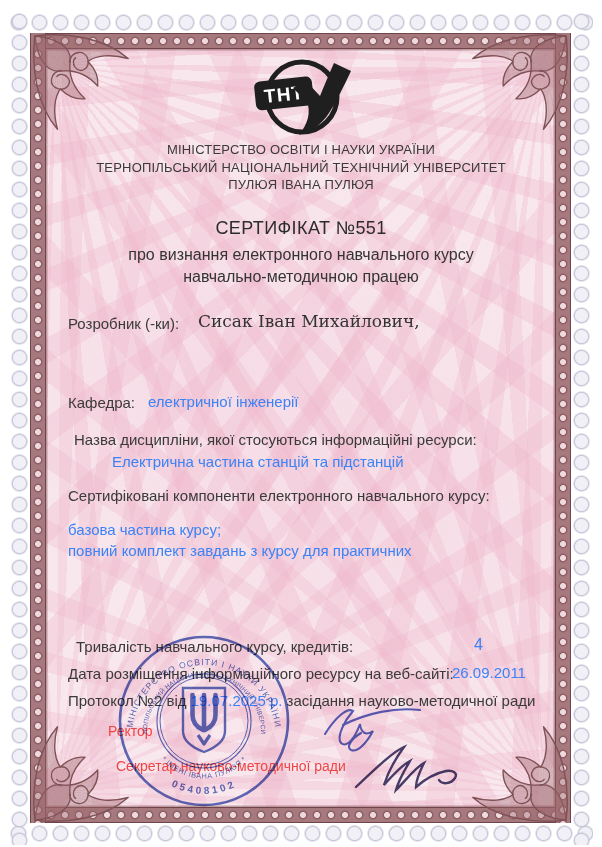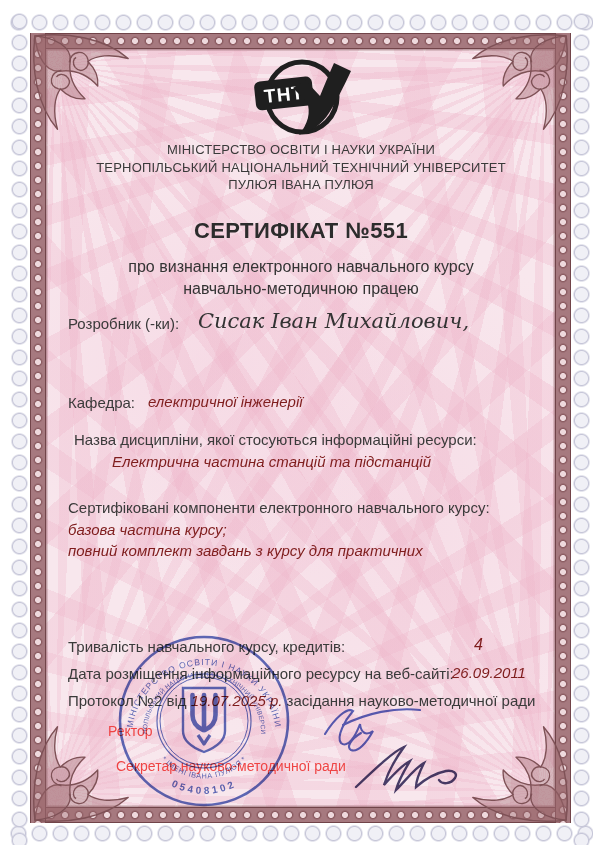--- a/index.html
+++ b/index.html
@@ -46,25 +46,25 @@
   .flourish{position:absolute;width:108px;height:108px;}
   .fl-tl{left:30px;top:31px}
   .fl-tr{right:31px;top:31px;transform:scaleX(-1)}
   .fl-bl{left:30px;bottom:22px;transform:scaleY(-1)}
   .fl-br{right:31px;bottom:22px;transform:scale(-1,-1)}
 
   
   .abs{position:absolute;}
   .center{left:0;right:0;text-align:center;}
   .hdr{top:141px;font-size:13px;line-height:17.5px;letter-spacing:.2px;color:#3a3a3a;}
-  .ttl{top:218px;font-size:22px;font-weight:bold;letter-spacing:.4px;color:#2c2c2c;text-align:center;}
-  .sub{top:256px;font-size:16px;line-height:22px;color:#343434;}
+  .ttl{top:218px;font-size:18px;font-weight:normal;letter-spacing:.4px;color:#2c2c2c;text-align:center;}
+  .sub{top:244px;font-size:16px;line-height:22px;color:#343434;}
   .lbl{font-size:15px;color:#3a3a3a;}
-  .val{font-size:15px;font-style:italic;color:#7f1d1d;}
-  .names{font-family:"DejaVu Serif",serif;font-style:italic;font-size:21px;line-height:27px;color:#333;}
+  .val{font-size:15px;color:#3b82f6;}
+  .names{font-family:"DejaVu Serif",serif;font-size:17px;line-height:27px;color:#333;}
   .sigline{font-size:14px;color:#ef4444;}
   .stamp{position:absolute;left:116px;top:633px;width:176px;height:176px;opacity:.82;mix-blend-mode:multiply;}
   .autograph{position:absolute;mix-blend-mode:multiply;}
 </style>
 </head>
 <body>
 
 <div class="page">
 
   <div class="sc h top"></div>
@@ -135,27 +135,27 @@
   <div class="abs names" style="left:198px;top:308px">
     <div>Сисак Іван Михайлович,</div>
   </div>
 
   <div class="abs lbl" style="left:68px;top:394px">Кафедра:</div>
   <div class="abs val" style="left:148px;top:393px">електричної інженерії</div>
 
   <div class="abs lbl" style="left:74px;top:431px">Назва дисципліни, якої стосуються інформаційні ресурси:</div>
   <div class="abs val" style="left:112px;top:453px">Електрична частина станцій та підстанцій</div>
 
-  <div class="abs lbl" style="left:68px;top:499px">Сертифіковані компоненти електронного навчального курсу:</div>
+  <div class="abs lbl" style="left:68px;top:487px">Сертифіковані компоненти електронного навчального курсу:</div>
   <div class="abs val" style="left:68px;top:519px;line-height:21px">
     <div>базова частина курсу;</div>
     <div>повний комплект завдань з курсу для практичних</div>
   </div>
 
-  <div class="abs lbl" style="left:68px;top:638px">Тривалість навчального курсу, кредитів:</div>
+  <div class="abs lbl" style="left:76px;top:638px">Тривалість навчального курсу, кредитів:</div>
   <div class="abs val" style="left:474px;top:636px;font-size:16px">4</div>
 
   <div class="abs lbl" style="left:68px;top:665px">Дата розміщення інформаційного ресурсу на веб-сайті:</div>
   <div class="abs val" style="left:452px;top:664px">26.09.2011</div>
 
   <div class="abs lbl" style="left:68px;top:692px">
     <span>Протокол №2 від </span><span class="val">19.07.2025 р.</span><span> засідання науково-методичної ради</span>
   </div>
 
   <div class="abs sigline" style="left:108px;top:723px">Ректор</div>

